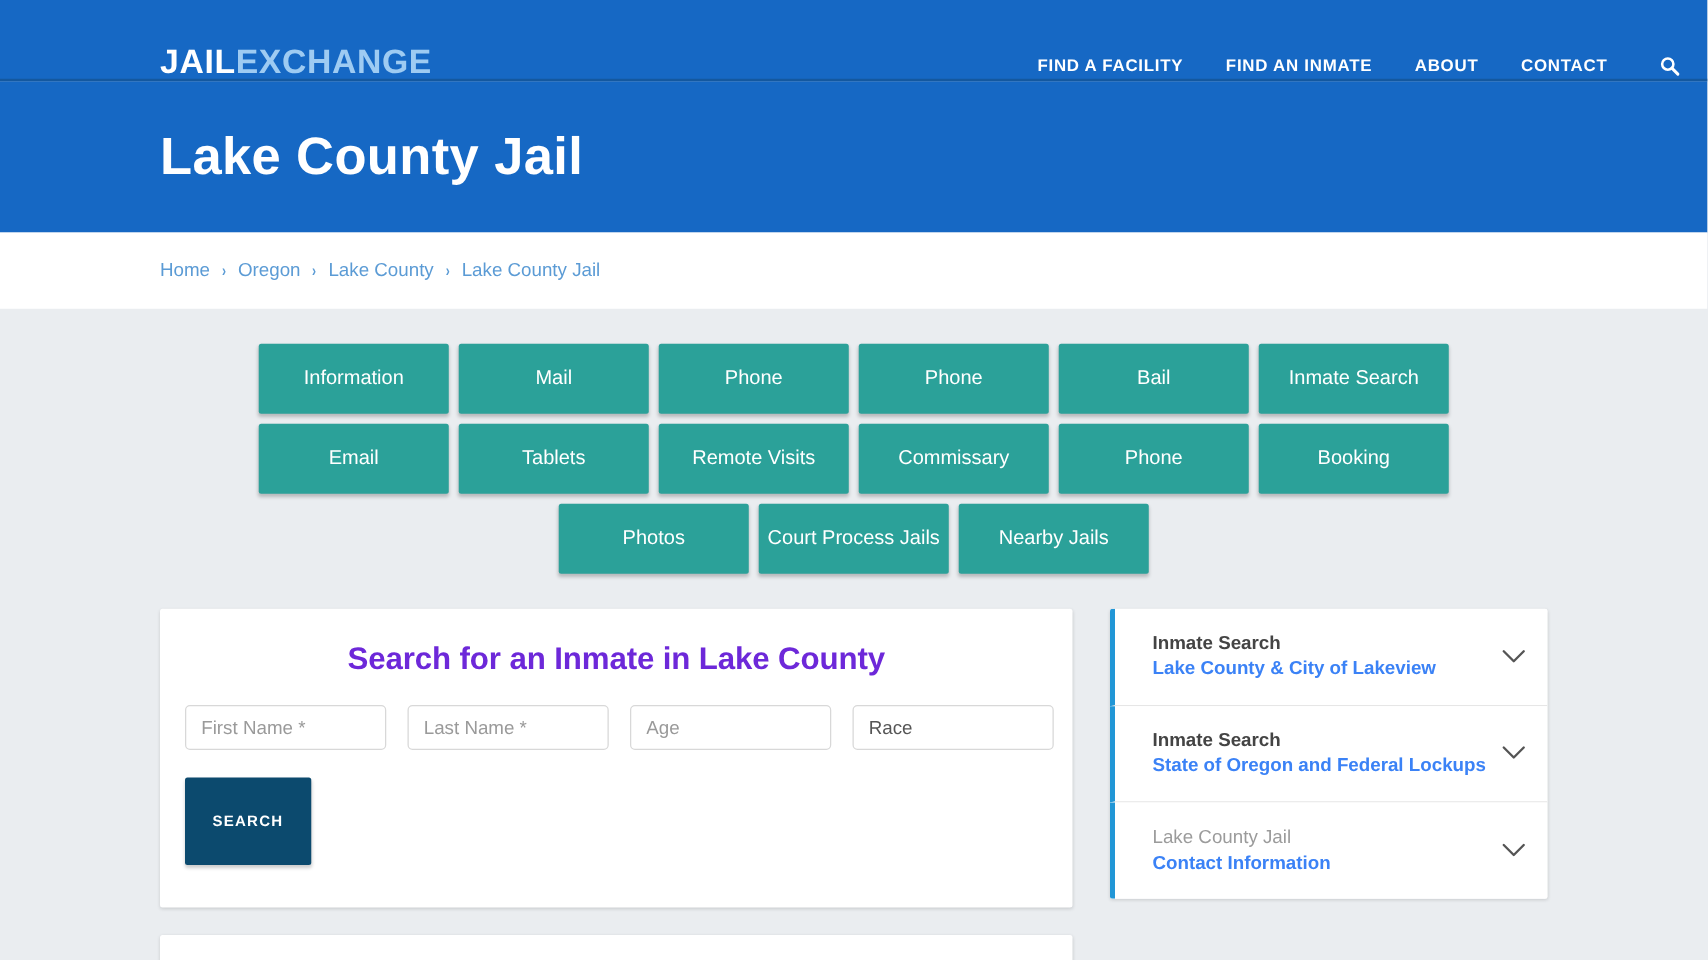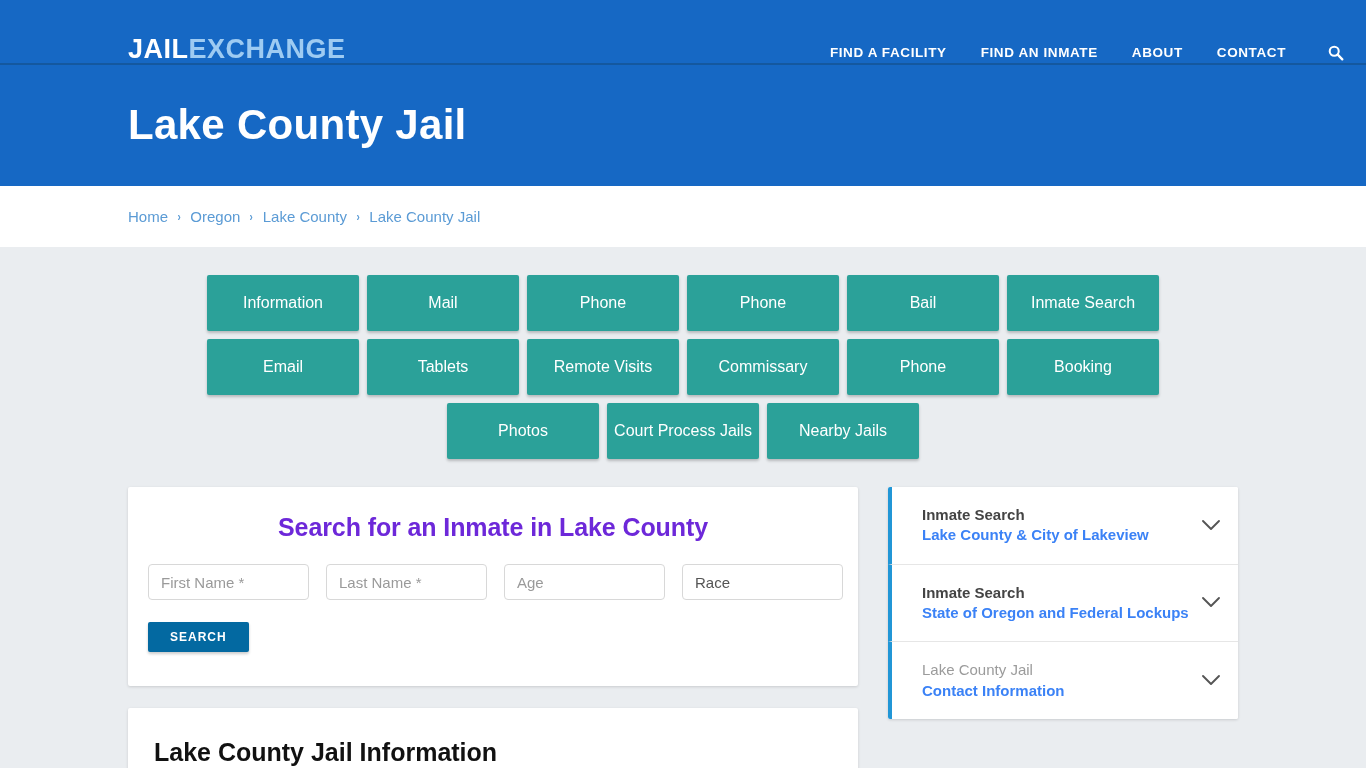--- a/index.html
+++ b/index.html
@@ -194,28 +194,28 @@
     background-image:
       linear-gradient(45deg, transparent 50%, #555 50%),
       linear-gradient(135deg, #555 50%, transparent 50%);
     background-position:
       calc(100% - 18px) 15px,
       calc(100% - 13px) 15px;
     background-size: 5px 5px, 5px 5px;
     background-repeat: no-repeat;
   }
   .do-search {
-    background: #0369a1;
+    background: #0c4a6e;
     color: #ffffff;
     border: none;
     border-radius: 2px;
     font-size: 12px;
     font-weight: bold;
     letter-spacing: 1px;
-    padding: 8px 22px;
+    padding: 28px 22px;
     cursor: pointer;
     font-family: inherit;
     box-shadow: 0 2px 3px rgba(0,0,0,0.2);
   }
 
   .info-card {
     padding: 30px 26px 26px 26px;
   }
   .info-card h2 {
     font-size: 25px;

